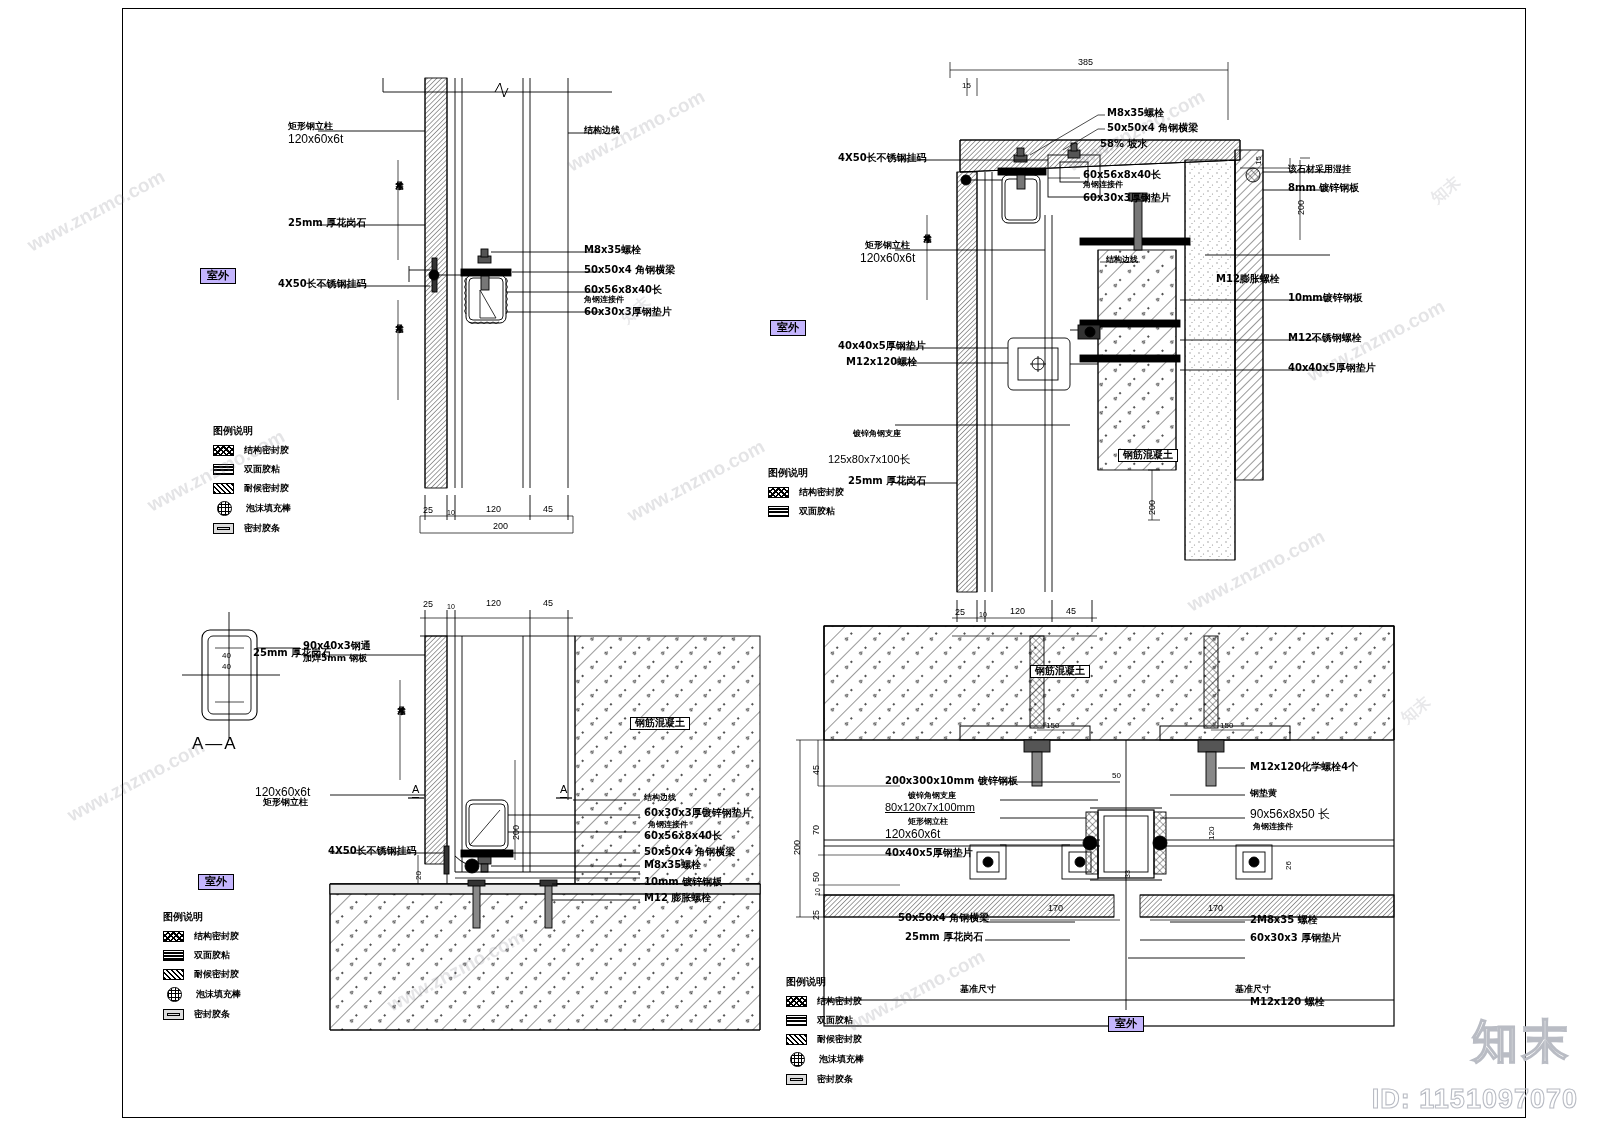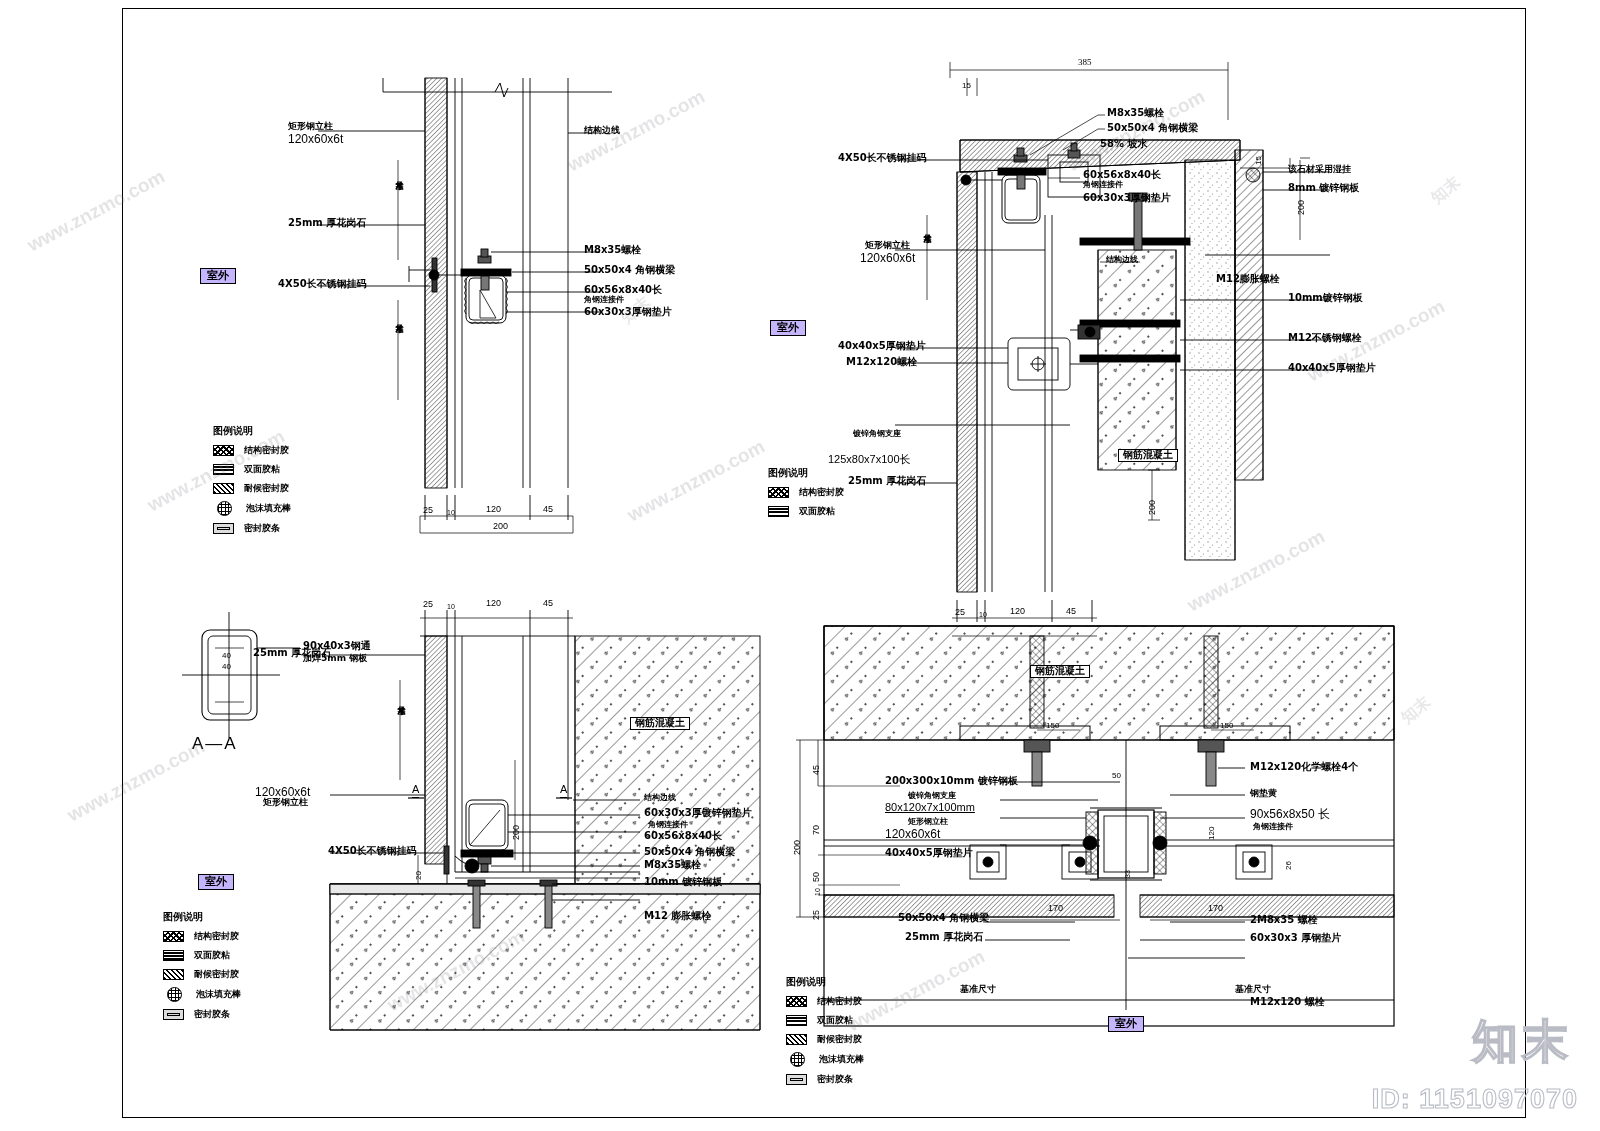--- a/index.html
+++ b/index.html
@@ -449,21 +449,21 @@
     <div class="legrow">
       <span class="sw-foam" style="border:1px solid #000;margin-left:4px;"></span>
       <span class="legtext cn" style="margin-left:4px;">泡沫填充棒</span>
       </div>
     <div class="legrow">
       <span class="swatch sw-strip"></span>
       <span class="legtext cn">密封胶条</span>
       </div>
   </div>
 
-  <div class="lbl dim" style="left:1078px;top:58px;font-family:Liberation Serif, serif;">385</div>
+  <div class="lbl dim" style="left:1078px;top:58px;">385</div>
   <div class="lbl dim" style="left:962px;top:82px;font-size:8px;">15</div>
   <div class="lbl cn t10" style="left:1107px;top:108px;">M8x35螺栓</div>
   <div class="lbl cn t10" style="left:1107px;top:123px;">50x50x4 角钢横梁</div>
   <div class="lbl cn t10" style="left:1100px;top:139px;">58% 坡水</div>
   <div class="lbl cn t10" style="left:1083px;top:170px;">60x56x8x40长</div>
   <div class="lbl cn t8" style="left:1083px;top:181px;">角钢连接件</div>
   <div class="lbl cn t10" style="left:1083px;top:193px;">60x30x3厚钢垫片</div>
 
   <div class="lbl cn t10" style="left:838px;top:153px;">4X50长不锈钢挂码</div>
   <div class="lbl cn t9" style="left:865px;top:241px;">矩形钢立柱</div>
@@ -527,21 +527,21 @@
   <div class="lbl dim vrot" style="left:415px;top:880px;font-size:8px;">20</div>
   <div class="lbl dim vrot" style="left:512px;top:840px;">200</div>
 
   <div class="lbl cn t8" style="left:644px;top:794px;">结构边线</div>
   <div class="lbl cn t10" style="left:644px;top:808px;">60x30x3厚镀锌钢垫片</div>
   <div class="lbl cn t8" style="left:648px;top:821px;">角钢连接件</div>
   <div class="lbl cn t10" style="left:644px;top:831px;">60x56x8x40长</div>
   <div class="lbl cn t10" style="left:644px;top:847px;">50x50x4 角钢横梁</div>
   <div class="lbl cn t10" style="left:644px;top:860px;">M8x35螺栓</div>
   <div class="lbl cn t10" style="left:644px;top:877px;">10mm 镀锌钢板</div>
-  <div class="lbl cn t10" style="left:644px;top:893px;margin-top:18px;">M12 膨胀螺栓</div>
+  <div class="lbl cn t10" style="left:644px;top:893px;">M12 膨胀螺栓</div>
 
   <div class="lbl" style="left:198px;top:872px;"><span class="box cn">室外</span></div>
   <div class="lbl" style="left:630px;top:713px;"><span class="ubox cn">钢筋混凝土</span></div>
 
   <div style="position:absolute;left:163px;top:910px;">
     <div class="legtitle cn">图例说明</div>
     <div class="legrow">
       <span class="swatch sw-struct"></span>
       <span class="legtext cn">结构密封胶</span>
       </div>

